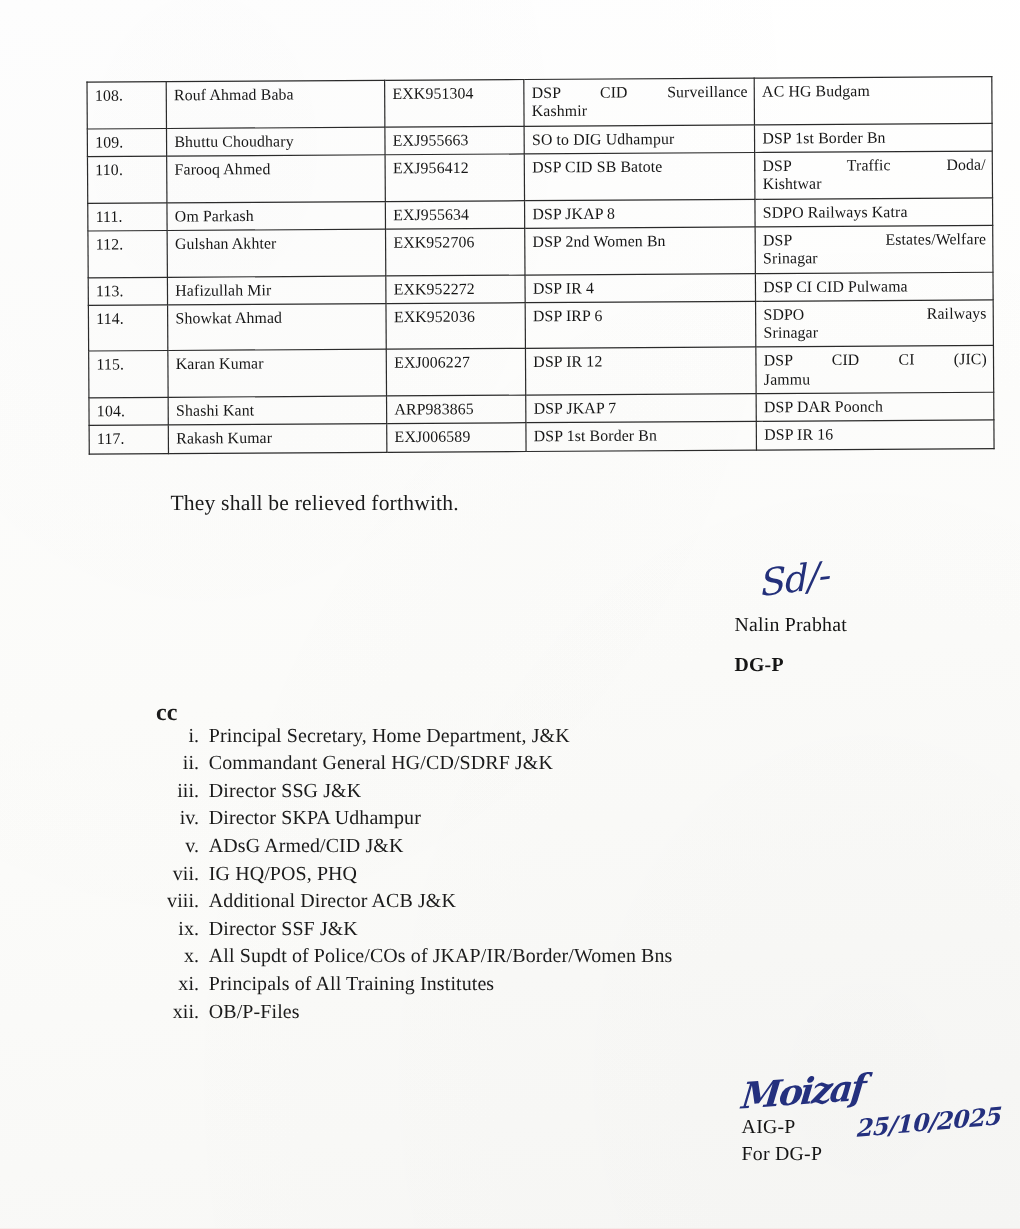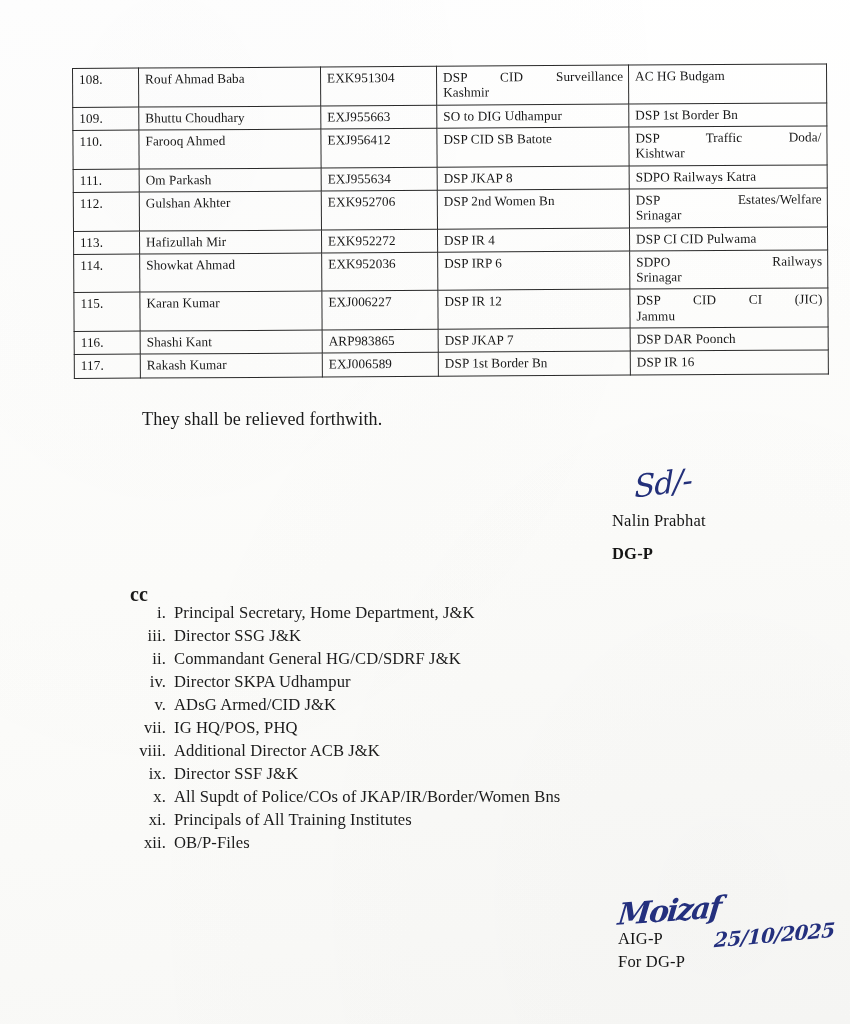--- a/index.html
+++ b/index.html
@@ -290,21 +290,21 @@
           <td class="c-from">DSP IR 12</td>
           <td class="c-to">
             <span class="just-multi">
               <span class="ln1">DSP    CID    CI    (JIC)</span>
               <span class="ln2">Jammu</span>
             </span>
           </td>
         </tr>
 
         <tr>
-          <td class="c-sno">116.</td>
+          <td class="c-sno">104.</td>
           <td class="c-name">Shashi Kant</td>
           <td class="c-id">ARP983865</td>
           <td class="c-from">DSP JKAP 7</td>
           <td class="c-to">DSP DAR Poonch</td>
         </tr>
 
         <tr>
           <td class="c-sno">117.</td>
           <td class="c-name">Rakash Kumar</td>
           <td class="c-id">EXJ006589</td>
@@ -324,26 +324,26 @@
     <div class="sig-desig">DG-P</div>
   </div>
 
   <div class="cc-head">cc</div>
   <div class="cc-list">
     <div class="cc-row">
       <span class="cc-num">i.</span>
       <span class="cc-text">Principal Secretary, Home Department, J&amp;K</span>
     </div>
     <div class="cc-row">
+      <span class="cc-num">ii.</span>
+      <span class="cc-text">Commandant General HG/CD/SDRF J&amp;K</span>
+    </div>
+    <div class="cc-row">
       <span class="cc-num">iii.</span>
       <span class="cc-text">Director SSG J&amp;K</span>
-    </div>
-    <div class="cc-row">
-      <span class="cc-num">ii.</span>
-      <span class="cc-text">Commandant General HG/CD/SDRF J&amp;K</span>
     </div>
     <div class="cc-row">
       <span class="cc-num">iv.</span>
       <span class="cc-text">Director SKPA Udhampur</span>
     </div>
     <div class="cc-row">
       <span class="cc-num">v.</span>
       <span class="cc-text">ADsG Armed/CID J&amp;K</span>
     </div>
     <div class="cc-row">

